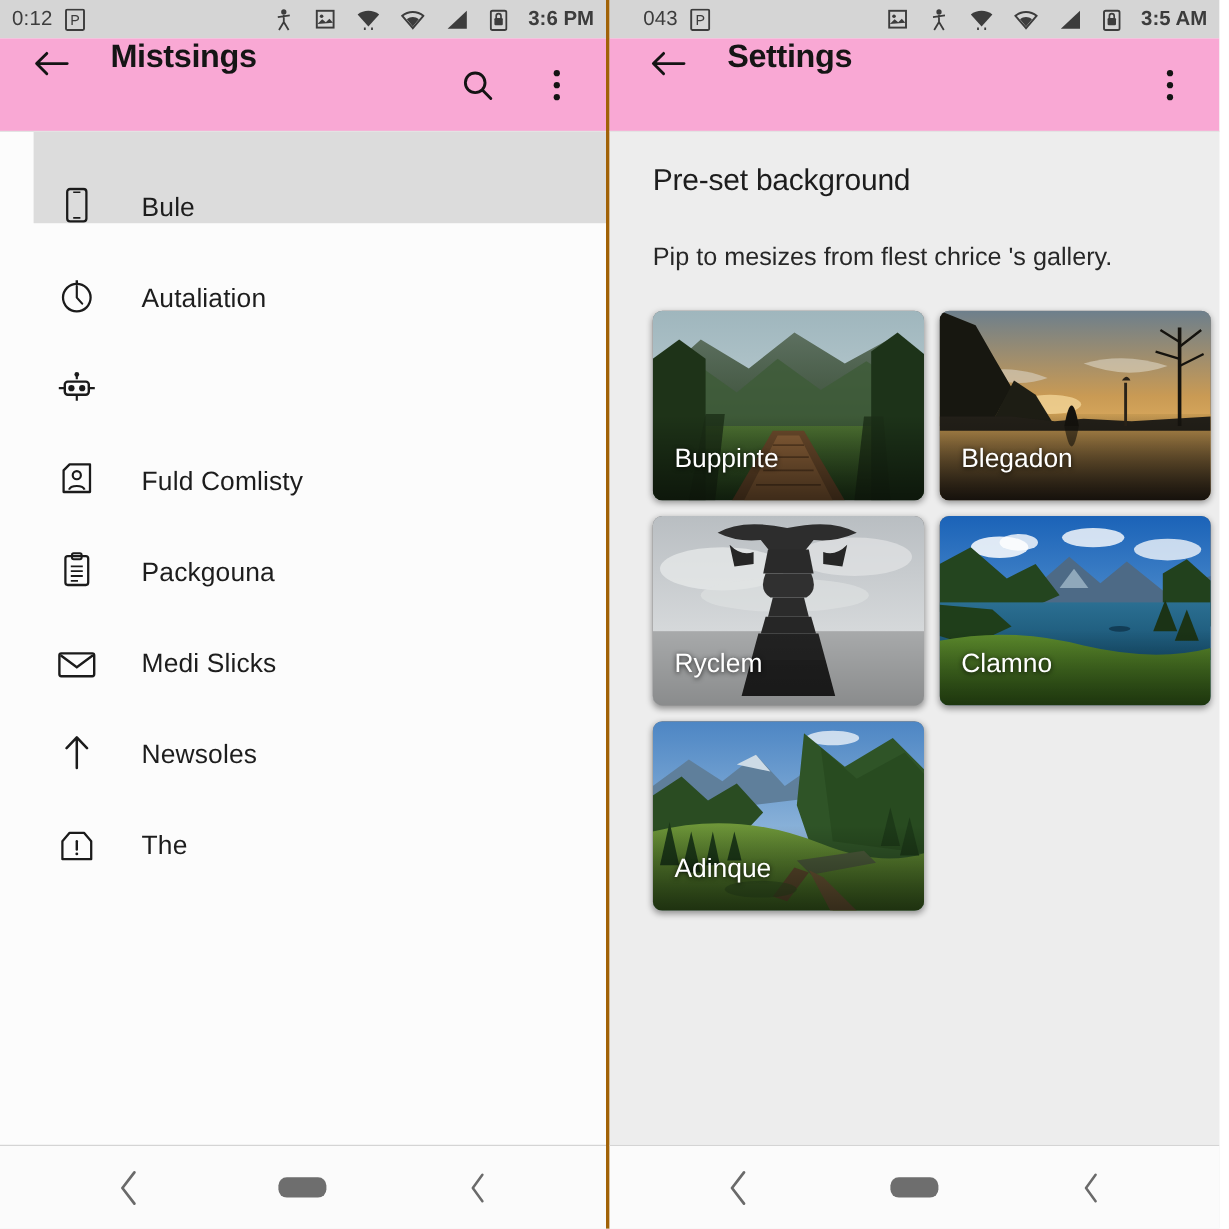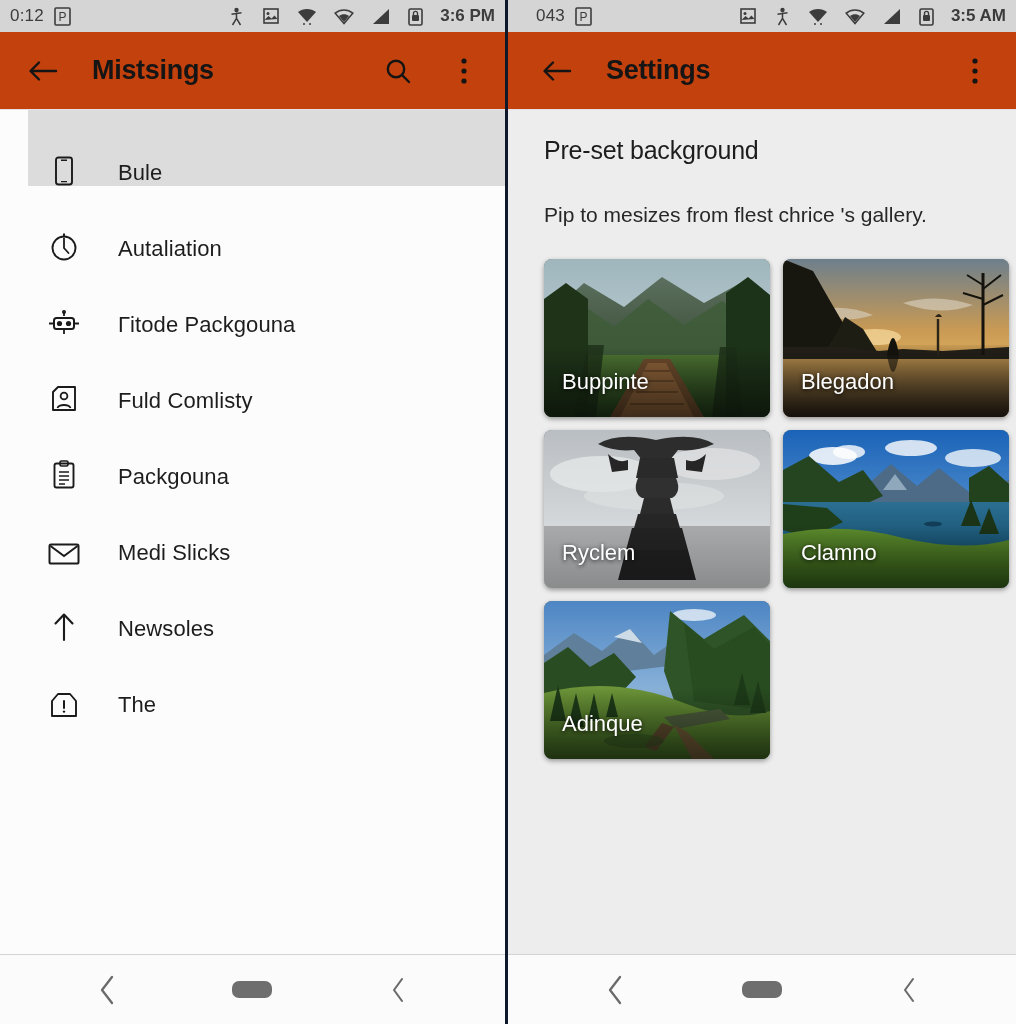--- a/index.html
+++ b/index.html
@@ -13,21 +13,21 @@
     width: 1016px; height: 1024px;
     display: flex;
     background: #d8d8d8;
   }
   .panel {
     width: 512px; height: 1024px;
     display: flex; flex-direction: column;
     position: relative;
     background: #fcfcfc;
   }
-  .panel.right { border-left: 3px solid #0f172a; }
+  .panel.right { border-left: 3px solid #a16207; }
 
   
   .statusbar {
     height: 32px; flex: 0 0 32px;
     background: #d5d5d5;
     display: flex; align-items: center;
     padding: 0 10px;
     color: #3c3c3c;
     font-size: 17px;
   }
@@ -35,22 +35,22 @@
   .sb-left { display: flex; align-items: center; gap: 10px; }
   .sb-right { margin-left: auto; display: flex; align-items: center; gap: 17px; font-weight: bold; }
   .sb-time { font-size: 17px; color: #3c3c3c; letter-spacing: .2px; }
   .sb-clock { font-size: 17px; color: #3c3c3c; }
   .sb-ico { display: inline-flex; align-items: center; justify-content: center; }
   .sb-ico svg { display: block; }
 
   
   .appbar {
     height: 78px; flex: 0 0 78px;
-    background: #c2410c;
-    display: flex; align-items: center;
+    background: #f9a8d4;
+    display: flex; 
     padding: 0 22px;
     border-bottom: 1px solid #e3e3e3;
   }
   .appbar.right-ab { padding-left: 28px; }
   .ab-back { width: 42px; height: 42px; display: flex; align-items: center; justify-content: center; cursor: pointer; }
   .ab-title {
     font-size: 27px; font-weight: bold; color: #151515;
     margin-left: 28px; letter-spacing: -.3px;
   }
   .ab-actions { margin-left: auto; display: flex; align-items: center; gap: 28px; }
@@ -238,21 +238,20 @@
         <span class="li-icon">
           <svg width="32" height="28" viewBox="0 0 32 28">
               <path d="M16 2v4" stroke="#1b1b1b" stroke-width="1.8"></path>
               <circle cx="16" cy="2" r="2" fill="#1b1b1b"></circle>
               <rect x="6" y="8" width="20" height="11" rx="2.5" fill="none" stroke="#1b1b1b" stroke-width="2"></rect>
               <circle cx="11.5" cy="13.5" r="2.6" fill="#1b1b1b"></circle>
               <circle cx="20.5" cy="13.5" r="2.6" fill="#1b1b1b"></circle>
               <path d="M1 13.5h5M26 13.5h5M16 19v5" stroke="#1b1b1b" stroke-width="1.8"></path>
             </svg>
         </span>
-        <span class="li-label">Гitode Packgouna</span>
       </div>
 
       <div class="list-item">
         <span class="li-icon">
           <svg width="30" height="30" viewBox="0 0 30 30">
               <path d="M4 26V8l5-5h17v23z" fill="none" stroke="#1b1b1b" stroke-width="1.9" stroke-linejoin="round"></path>
               <circle cx="15" cy="12" r="3.4" fill="none" stroke="#1b1b1b" stroke-width="1.8"></circle>
               <path d="M8.5 24c1.5-4 11.5-4 13 0" fill="none" stroke="#1b1b1b" stroke-width="1.8"></path>
             </svg>
         </span>

